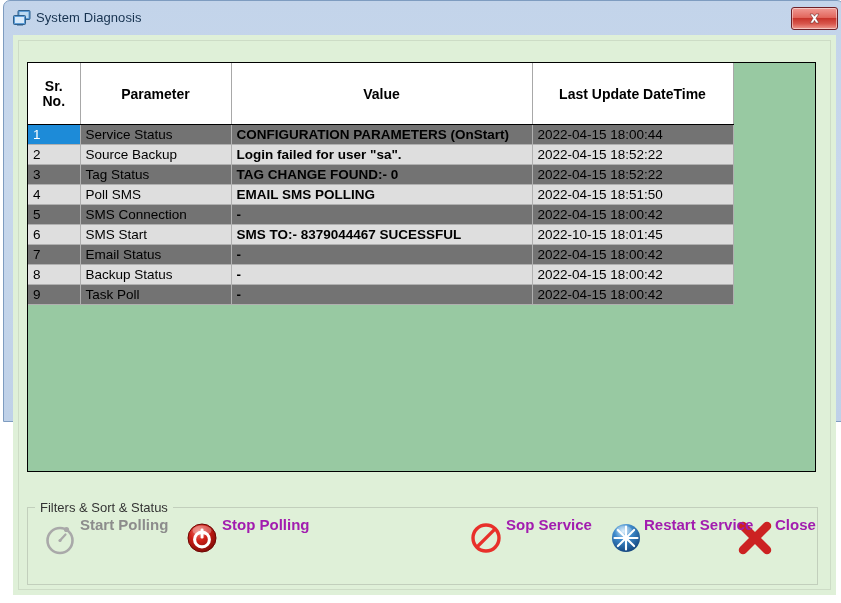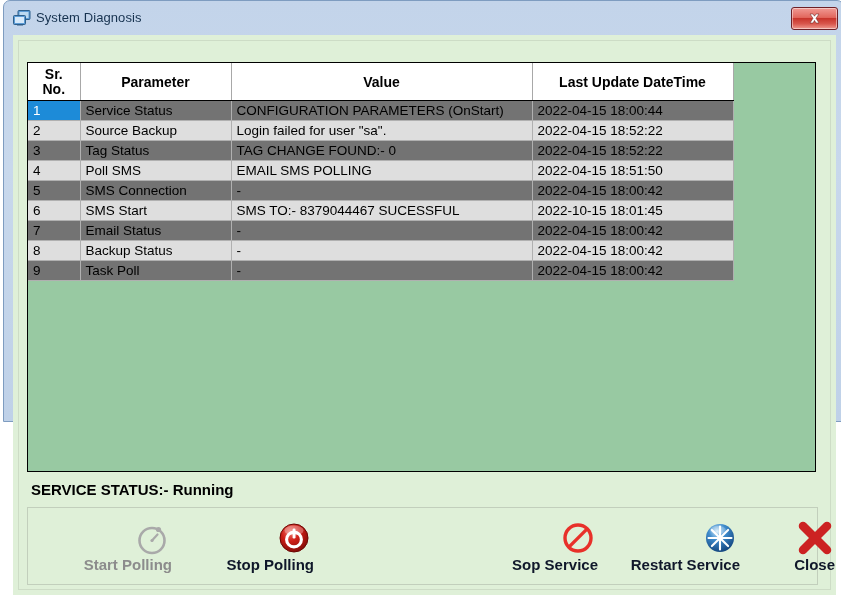--- a/index.html
+++ b/index.html
@@ -104,21 +104,21 @@
   table.dg col.c-par  { width: 151px; }
   table.dg col.c-val  { width: 301px; }
   table.dg col.c-dt   { width: 201px; }
 
   table.dg thead th {
     background: #ffffff;
     border-right: 1px solid #a8a8a8;
     border-bottom: 1px solid #000000;
     font-weight: bold;
     font-size: 14px;
-    padding: 4px 6px;
+    padding: 16px 6px;
     height: 36px;
     vertical-align: middle;
     text-align: center;
     box-sizing: border-box;
   }
   table.dg thead th.th-sr { line-height: 1.05; }
 
   table.dg tbody td {
     border-right: 1px solid #b0b0b0;
     border-bottom: 1px solid #b0b0b0;
@@ -128,21 +128,21 @@
     overflow: hidden;
     box-sizing: border-box;
     font-size: 13.5px;
   }
   tr.row-green td { background: #737373; }
   tr.row-gray  td { background: #dedede; }
   td.cell-selected {
     background: #1d8bd8 !important;
     color: #ffffff;
   }
-  td.c-value { padding-left: 5px; }
+  td.c-value { padding-left: 5px; font-weight: bold; }
 
   
   #service-status {
     position: absolute;
     left: 18px;
     top: 446px;
     font-size: 15px;
     font-weight: bold;
     color: #000;
     white-space: nowrap;
@@ -169,40 +169,40 @@
     white-space: nowrap;
   }
 
   
   .tbtn {
     position: absolute;
     top: 483px;
     width: 132px;
     height: 64px;
     display: flex;
-    flex-direction: column;
-    align-items: flex-end;
+    flex-direction: row;
+    align-items: flex-start;
     justify-content: flex-start;
     cursor: pointer;
     background: transparent;
     border: 0;
     padding: 0;
     font-family: inherit;
   }
   .tbtn .ticon {
     height: 40px;
     width: 40px;
     display: flex;
     align-items: center;
     justify-content: center;
   }
   .tbtn .tlabel {
     font-size: 15px;
     font-weight: bold;
-    color: #0f172a;
+    color: #a21caf;
     white-space: nowrap;
     margin-top: -2px;
   }
   .tbtn.disabled { cursor: default; }
   .tbtn.disabled .tlabel { color: #8c8c8c; }
 
   #btn-start-polling  { left: 27px;  }
   #btn-stop-polling   { left: 169px; }
   #btn-start-service  { left: 311px; }
   #btn-stop-service   { left: 453px; }
@@ -307,23 +307,23 @@
             <tr class="row-green">
               <td>9</td>
               <td>Task Poll</td>
               <td class="c-value">-</td>
               <td>2022-04-15 18:00:42</td>
             </tr>
           </tbody>
       </table>
     </div>
 
-    <div id="service-status">SERVICE STATUS:- Running</div>
 
     <div id="groupbox"></div>
+    <div id="groupbox-label">Filters &amp; Sort &amp; Status</div>
 
     <div class="tbtn disabled" id="btn-start-polling">
       <span class="ticon">
         <svg width="36" height="36" viewBox="0 0 36 36">
           <circle cx="18" cy="20.5" r="12.5" fill="none" stroke="#a9a9a9" stroke-width="2.6"></circle>
           <circle cx="24.5" cy="9.5" r="2.6" fill="#a9a9a9"></circle>
           <path d="M18 20.5 L23.5 14.5" stroke="#a9a9a9" stroke-width="2.2" stroke-linecap="round"></path>
           <circle cx="18" cy="20.5" r="1.6" fill="#a9a9a9"></circle>
         </svg>
       </span>

